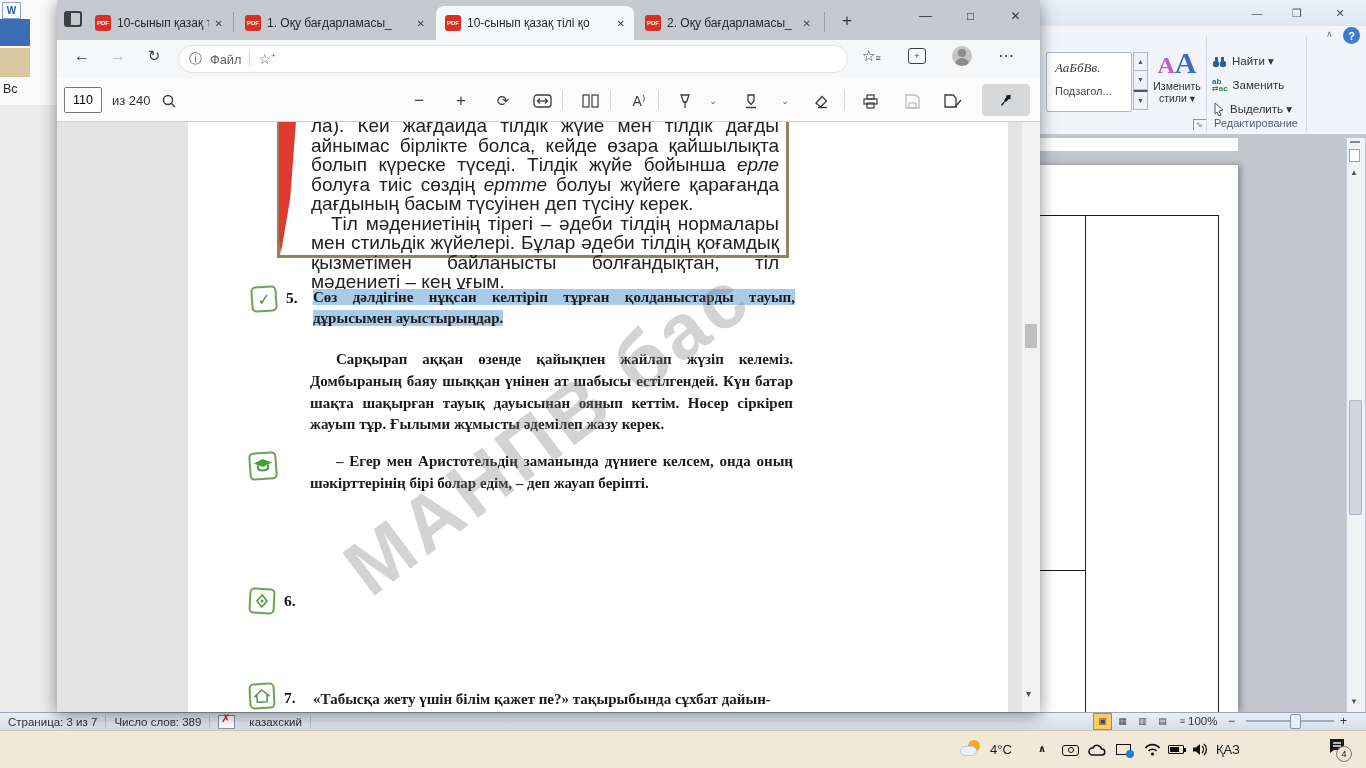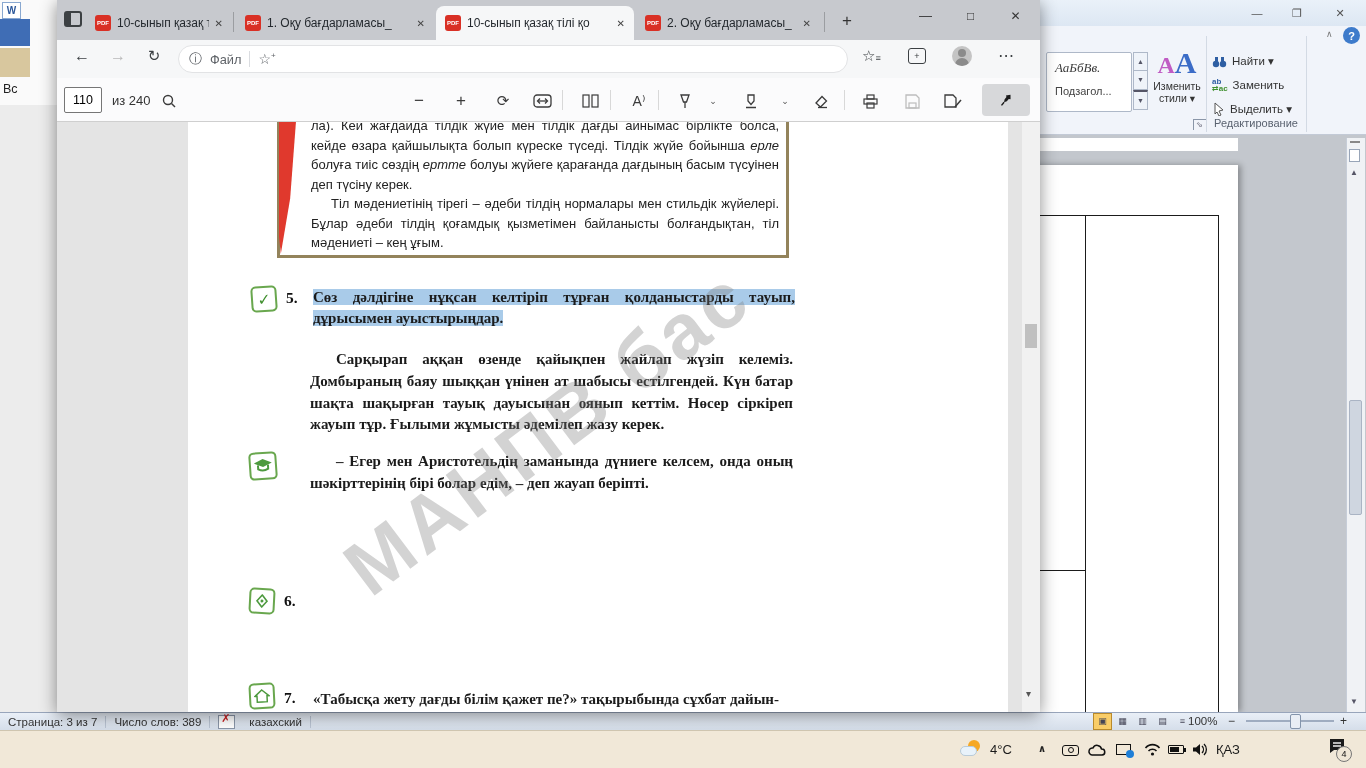--- a/index.html
+++ b/index.html
@@ -43,21 +43,21 @@
   .pdfbar{left:57px;top:78px;width:983px;height:44px;background:#FBFBFC;border-bottom:1px solid #CFCFCF;box-sizing:border-box}
   .pgbox{left:64px;top:87px;width:38px;height:26px;border:1px solid #767676;border-radius:2px;background:#fff;font-size:12.5px;text-align:center;box-sizing:border-box}
   .tb{top:90px;height:22px;display:flex;align-items:center;justify-content:center;color:#3B3B3B}
   .tdiv{top:90px;width:1px;height:20px;background:#D8D8D8}
   .pinbtn{left:982px;top:84px;width:48px;height:32px;background:#D7D8DA;border-radius:4px;display:flex;align-items:center;justify-content:center}
   
   .viewer{left:57px;top:122px;width:983px;height:590px;overflow:hidden;background:#E4E4E4}
   .page{left:131px;top:0;width:820px;height:590px;background:#fff}
   .tanbox{left:220px;top:-14px;width:512px;height:150px;border:3px solid #93835B;box-sizing:border-box;background:#fff}
   .ribbon{left:222px;top:-14px;width:18px;height:146px;background:#E0392D;clip-path:polygon(0 0,100% 0,62% 62%,10% 100%,0 88%)}
-  .boxtext{left:254px;top:-6px;width:468px;font-size:13px;line-height:19.5px;color:#222;text-align:justify}
+  .boxtext{left:254px;top:-6px;width:468px;font-size:19px;line-height:19.5px;color:#222;text-align:justify}
   .boxtext .p2{text-indent:20px}
   .book{font-family:"Liberation Serif","DejaVu Serif",serif;font-weight:bold;color:#1b1b1b;font-size:15px;line-height:21.8px;text-align:justify}
   .tasknum{font-family:"Liberation Serif","DejaVu Serif",serif;font-weight:bold;font-size:15.5px;color:#111}
   .tile{width:26px;height:26px;background:#fff;border:2px solid #69A74E;border-radius:5px;box-sizing:border-box;display:flex;align-items:center;justify-content:center}
   .hl{background:#A9CBE9}
   .wmark{left:160px;top:140px;width:660px;height:340px;display:flex;align-items:center;justify-content:center;transform:rotate(-37deg);font-size:78px;font-weight:bold;letter-spacing:4px;color:rgba(120,120,120,.33);z-index:3;pointer-events:none;white-space:nowrap}
   .vscroll{left:965px;top:0;width:18px;height:590px;background:#F1F1F1}
   
   .taskbar{left:0;top:730px;width:1366px;height:38px;background:#F1E8D8;border-top:1px solid #CFC5B0;box-sizing:border-box;z-index:30}
   .startgrid{display:grid;grid-template-columns:10px 10px;grid-template-rows:10px 10px;gap:2px}
@@ -341,21 +341,21 @@
       </svg>
   </div>
   <div class="a tasknum" style="left:227px;top:470px">6.</div>
 
   <div class="a tile" style="left:192px;top:561px;transform:rotate(-3deg)">
     <svg width="16" height="14">
         <polygon points="8,1 15,7 13,7 13,13 3,13 3,7 1,7" fill="none" stroke="#4E9A3F" stroke-width="1.5"></polygon>
       </svg>
   </div>
   <div class="a tasknum" style="left:227px;top:567px">7.</div>
-  <div class="a book" style="left:256px;top:567px;width:482px">«Табысқа жету дағды білім қажет пе?» тақырыбында сұхбат дайын-</div>
+  <div class="a book" style="left:256px;top:567px;width:482px">«Табысқа жету үшін білім қажет пе?» тақырыбында сұхбат дайын-</div>
 
   <div class="a wmark">МАНПВ бас</div>
 
   <div class="a vscroll">
     <div style="position:absolute;left:3px;top:202px;width:12px;height:24px;background:#C0C0C0"></div>
     <div style="position:absolute;left:4px;top:566px;font-size:10px;color:#555">▾</div>
   </div>
 </div>
 
 <div class="a taskbar"></div>

